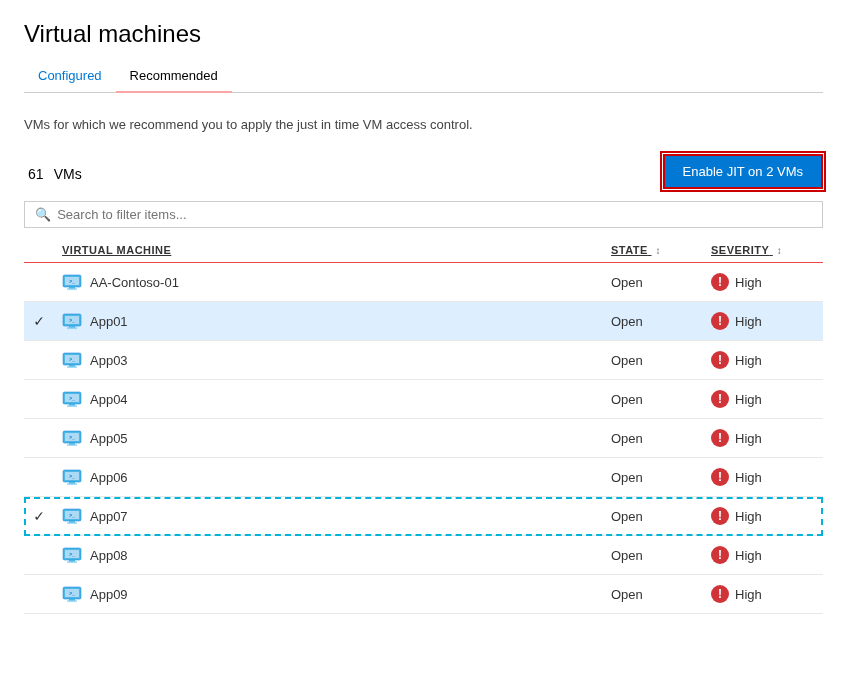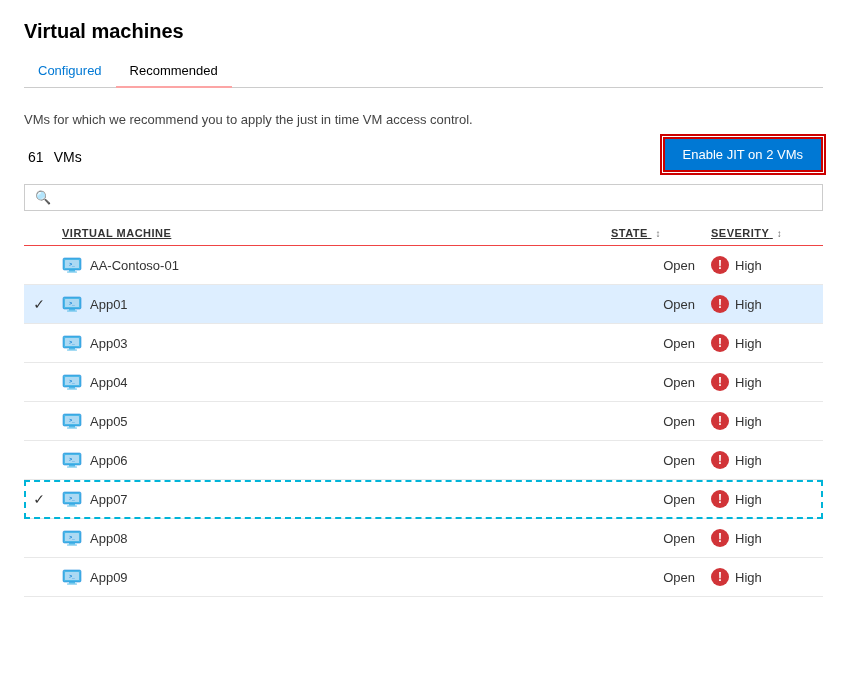--- a/index.html
+++ b/index.html
@@ -5,22 +5,22 @@
     * { box-sizing: border-box; margin: 0; padding: 0; }
     body {
       font-family: 'Segoe UI', Arial, sans-serif;
       font-size: 13px;
       background: #fff;
       color: #333;
       padding: 20px 24px;
       max-width: 847px;
     }
     .page-title {
-      font-size: 20px;
-      font-weight: 700;
+      font-size: 24px;
+      font-weight: 400;
       color: #000;
       margin-bottom: 12px;
     }
     .tabs {
       display: flex;
       border-bottom: 1px solid #ccc;
       margin-bottom: 24px;
       align-items: center;
     }
     .tab {
@@ -32,21 +32,21 @@
       margin-bottom: -1px;
     }
     .tab.active {
       color: #000;
       border-bottom: 2px solid #fca5a5;
       font-weight: 500;
     }
     .description {
       color: #444;
       font-size: 13px;
-      margin-bottom: 10px;
+      margin-bottom: 22px;
     }
     .header-row {
       display: flex;
       align-items: center;
       justify-content: space-between;
       margin-bottom: 12px;
     }
     .vm-count {
       font-size: 22px;
       font-weight: 600;
@@ -121,21 +121,20 @@
       border-bottom: 1px solid #e8e8e8;
     }
     tbody tr.selected-row {
       background: #ddeeff;
     }
     tbody td {
       padding: 9px 8px;
       font-size: 13px;
       color: #333;
       vertical-align: middle;
-      text-align: right;
     }
     .check-cell {
       width: 30px;
       text-align: center;
     }
     .check-mark {
       font-size: 14px;
       color: #333;
     }
     .vm-icon {
@@ -186,20 +185,21 @@
 <div class="header-row">
   <div class="vm-count">
     <span>61</span>
     <span>VMs</span>
   </div>
   <button class="enable-jit-btn">Enable JIT on 2 VMs</button>
 </div>
 
 <div class="search-bar">
   <span class="search-icon-wrap">🔍</span>
+  <input type="text" placeholder="Search to filter items..." style="">
 </div>
 
 <table>
   <thead>
     <tr>
       <th class="check-cell"></th>
       <th>
         <span>VIRTUAL MACHINE</span>
       </th>
       <th class="state-col">

